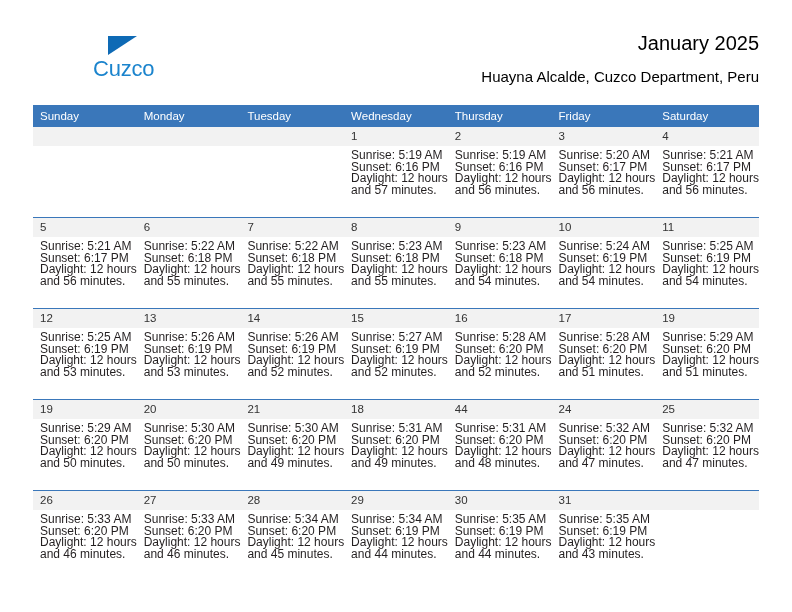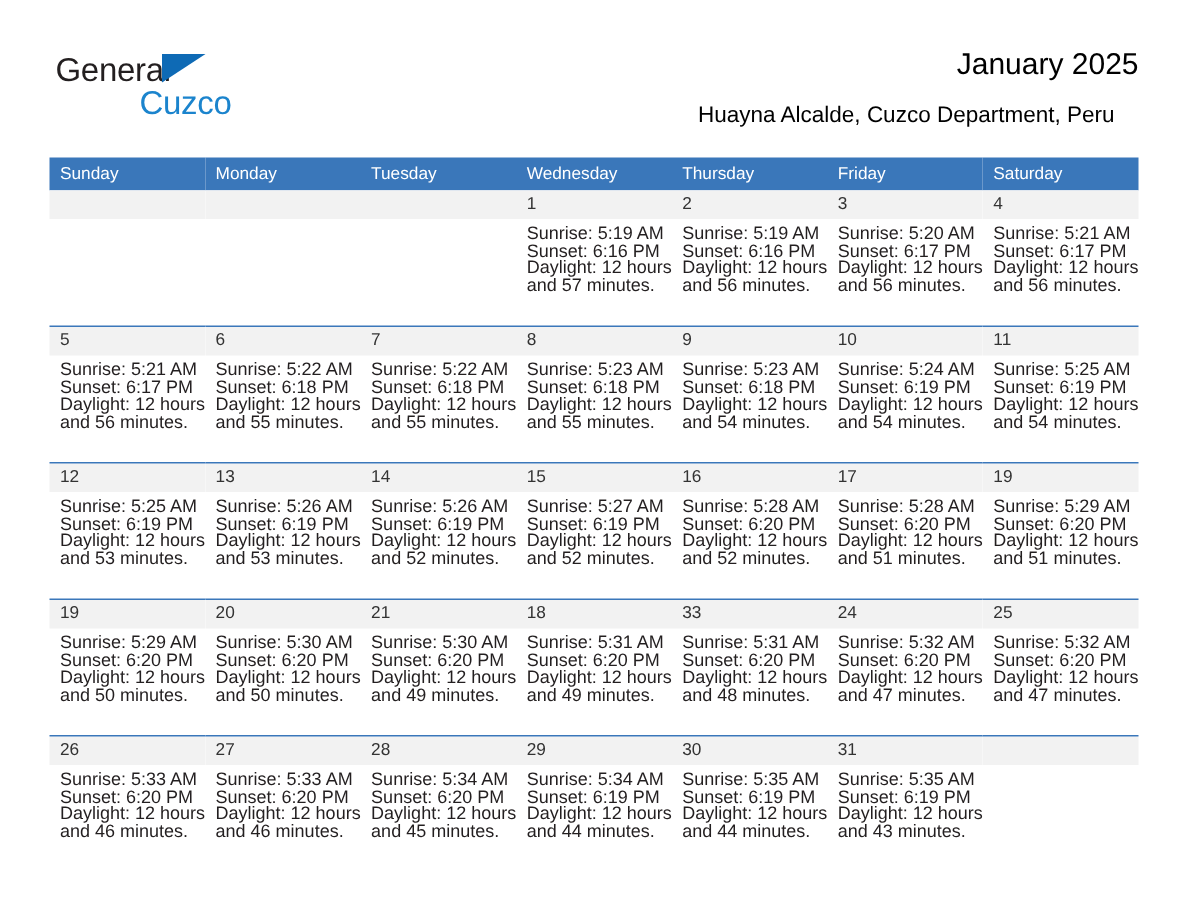--- a/index.html
+++ b/index.html
@@ -69,21 +69,21 @@
     right: 0;
     top: 2px;
     font-size: 20px;
     font-weight: normal;
     color: #000000;
     line-height: 34px;
     white-space: nowrap;
   }
   .subtitle {
     position: absolute;
-    right: 16px;
+    right: 0;
     top: 43px;
     font-size: 15px;
     color: #000000;
     line-height: 19px;
     white-space: nowrap;
     text-align: center;
   }
 
   
   .calendar {
@@ -139,21 +139,20 @@
   }
 </style>
 </head>
 <body>
 
 <div class="page">
 
   <div class="top">
 
     <div class="logo">
-      <span class="logo-general">General</span>
       <span class="logo-triangle"></span>
       <span class="logo-blue">Cuzco</span>
     </div>
 
     <div class="title">January 2025</div>
     <div class="subtitle">Huayna Alcalde, Cuzco Department, Peru</div>
   </div>
 
   <table class="calendar">
     <thead>
@@ -394,21 +393,21 @@
           <td class="">
             <span class="daynum">18</span>
             <div class="cell-body">
               <div>Sunrise: 5:31 AM</div>
               <div>Sunset: 6:20 PM</div>
               <div>Daylight: 12 hours</div>
               <div>and 49 minutes.</div>
             </div>
           </td>
           <td class="">
-            <span class="daynum">33</span>
+            <span class="daynum">44</span>
             <div class="cell-body">
               <div>Sunrise: 5:31 AM</div>
               <div>Sunset: 6:20 PM</div>
               <div>Daylight: 12 hours</div>
               <div>and 48 minutes.</div>
             </div>
           </td>
           <td class="">
             <span class="daynum">24</span>
             <div class="cell-body">

